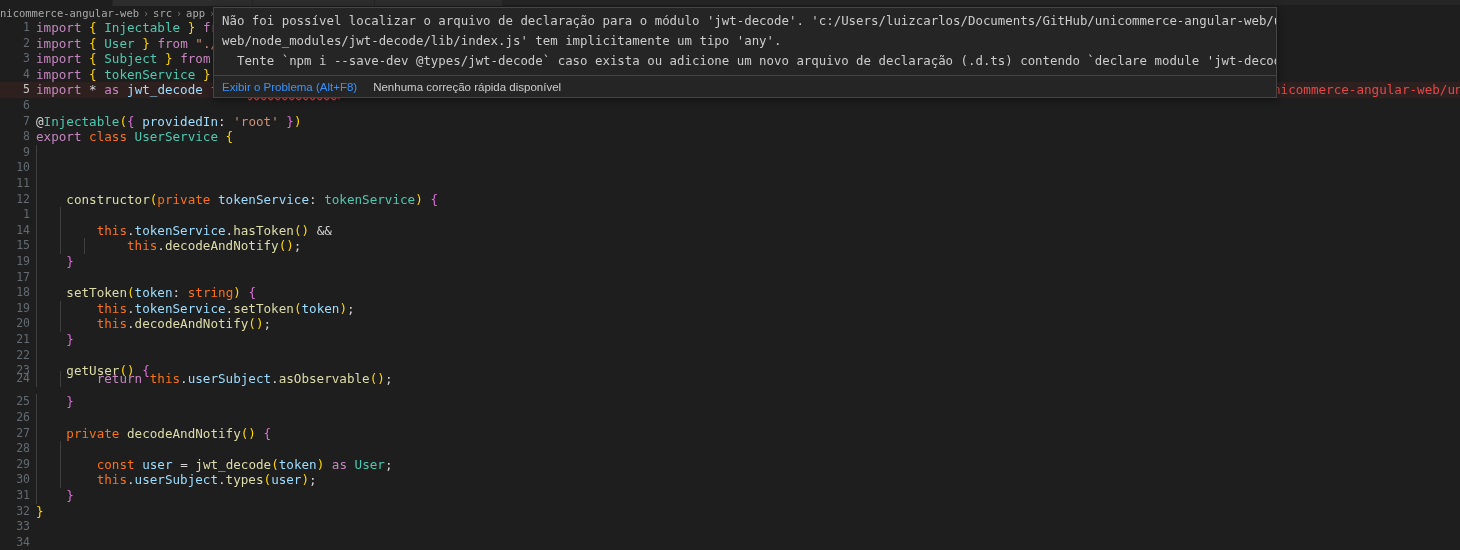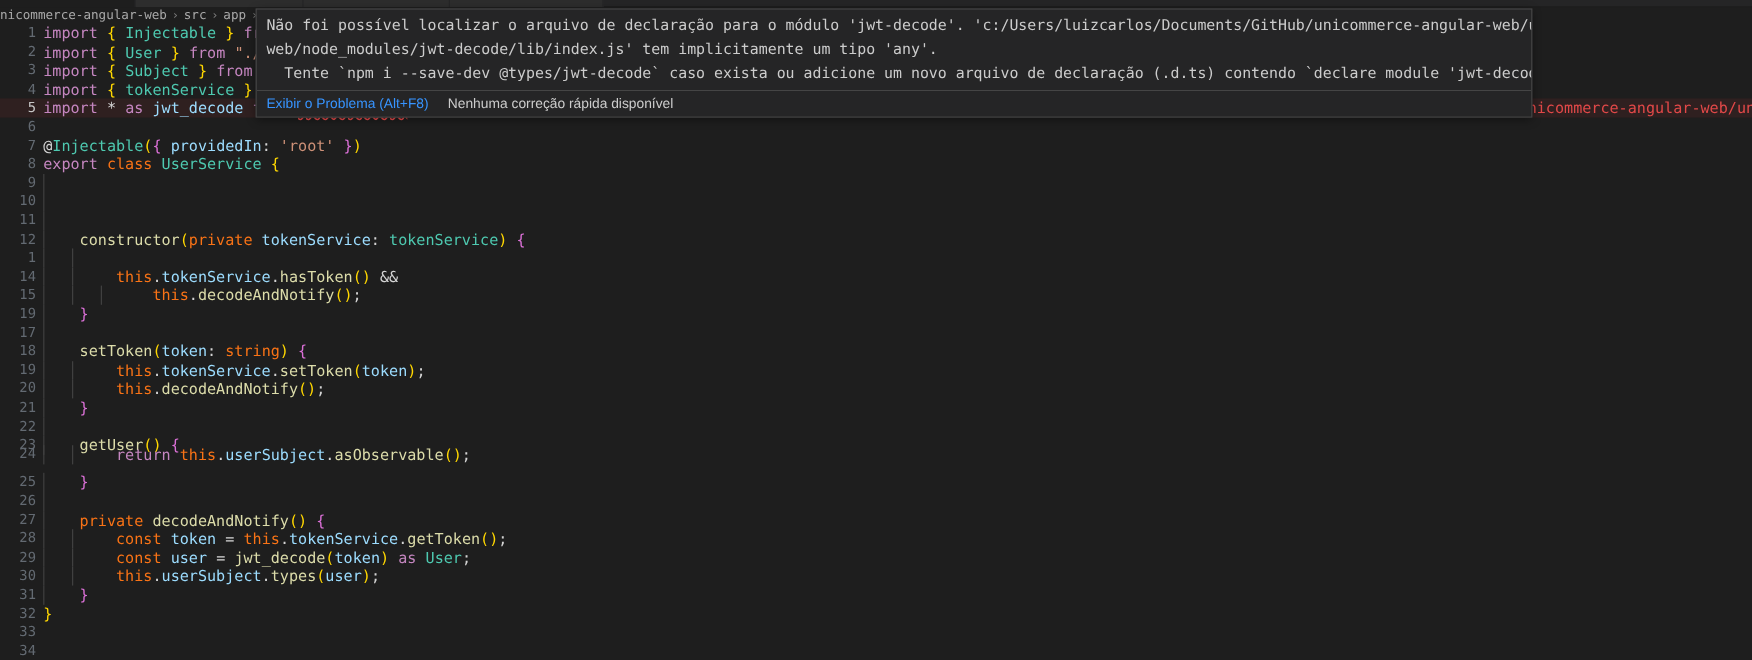--- a/index.html
+++ b/index.html
@@ -386,21 +386,20 @@
       <div class="line" style="top:405.6px;position:absolute;left:0;right:0;">
         <span class="ln">27</span>
         <span class="iguide" style="left:36px;"></span>
         <span class="code">    <span class="kw2">private</span> <span class="fn">decodeAndNotify</span><span class="brace1">()</span> <span class="brace2">{</span></span>
       </div>
 
       <div class="line" style="top:421.2px;position:absolute;left:0;right:0;">
         <span class="ln">28</span>
         <span class="iguide" style="left:36px;"></span>
         <span class="iguide" style="left:60px;"></span>
-        <span class="code">        <span class="kw2">const</span> <span class="ident">token</span> <span class="op">=</span> <span class="kw2">this</span><span class="punct">.</span><span class="ident">tokenService</span><span class="punct">.</span><span class="fn">getToken</span><span class="brace1">()</span><span class="punct">;</span></span>
       </div>
 
       <div class="line" style="top:436.8px;position:absolute;left:0;right:0;">
         <span class="ln">29</span>
         <span class="iguide" style="left:36px;"></span>
         <span class="iguide" style="left:60px;"></span>
         <span class="code">        <span class="kw2">const</span> <span class="ident">user</span> <span class="op">=</span> <span class="fn">jwt_decode</span><span class="brace1">(</span><span class="ident">token</span><span class="brace1">)</span> <span class="kw">as</span> <span class="type">User</span><span class="punct">;</span></span>
       </div>
 
       <div class="line" style="top:452.4px;position:absolute;left:0;right:0;">

